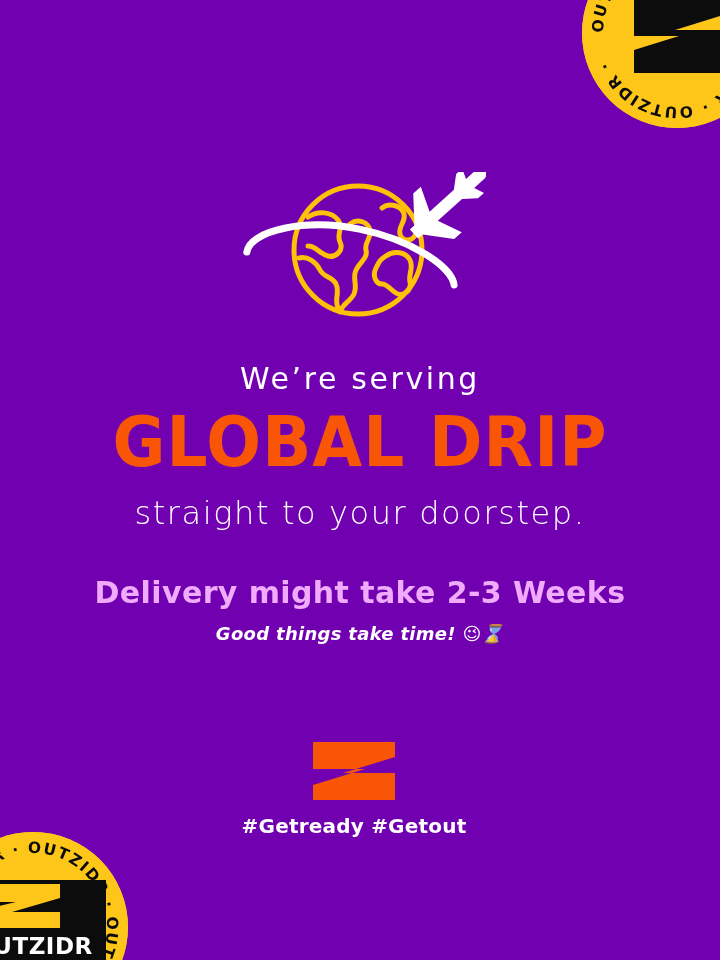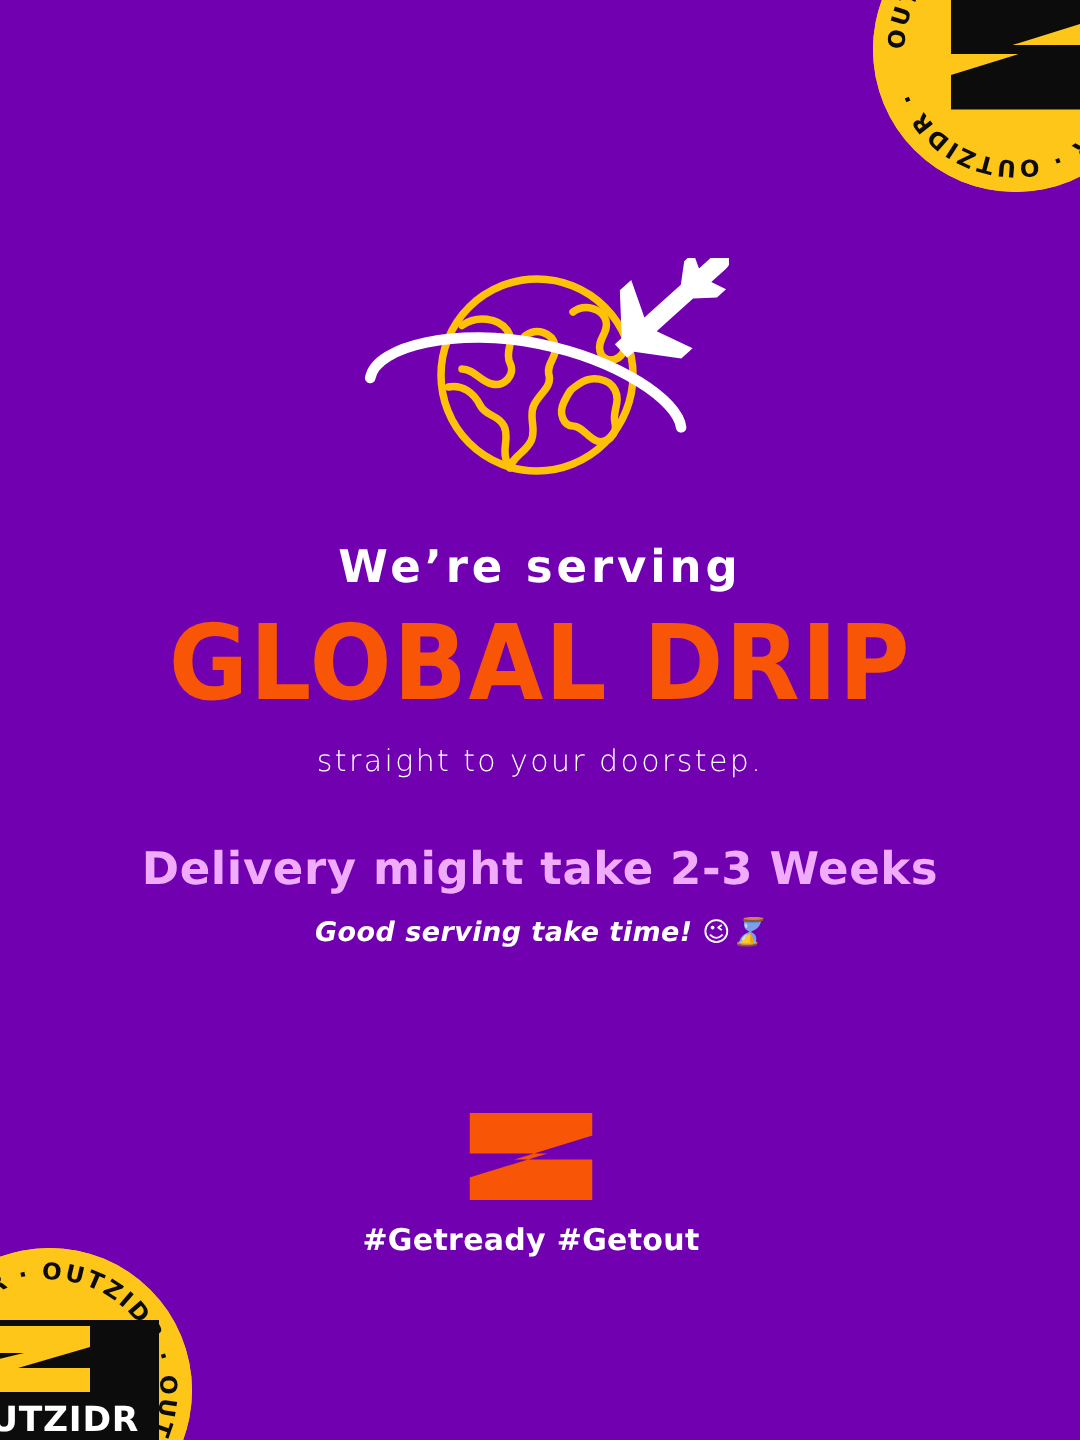--- a/index.html
+++ b/index.html
@@ -52,41 +52,41 @@
   #copy-block {
     position:absolute;
     left:0; right:0;
     top:362px;
     text-align:center;
   }
 
   #eyebrow {
     color:#ffffff;
     font-size:30px;
-    font-weight:700;
+    font-weight:400;
     letter-spacing:2.6px;
     line-height:1.12;
     font-family:"DejaVu Sans", sans-serif;
   }
 
   #headline {
     color:#F85606;
     font-family:"DejaVu Sans", sans-serif;
     font-weight:bold;
     font-size:62px;
     line-height:1;
     letter-spacing:1px;
     margin-top:12px;
     transform:scaleX(1.04) scaleY(1.12);
     transform-origin:center top;
   }
 
   #subhead {
     color:#ffffff;
-    font-size:20px;
+    font-size:32px;
     font-weight:300;
     letter-spacing:1.6px;
     line-height:1.12;
     margin-top:26px;
     font-family:"DejaVu Sans", sans-serif;
   }
 
   #delivery-note {
     color:#f0abfc;
     font-family:"DejaVu Sans", sans-serif;
@@ -201,21 +201,21 @@
         </g>
       </g>
     </svg>
   </div>
 
   <div id="copy-block">
     <div id="eyebrow">We’re serving</div>
     <div id="headline">GLOBAL DRIP</div>
     <div id="subhead">straight to your doorstep.</div>
     <div id="delivery-note">Delivery might take 2-3 Weeks</div>
-    <div id="reassurance">Good serving take time! 😉⌛</div>
+    <div id="reassurance">Good things take time! 😉⌛</div>
   </div>
 
   <div id="footer-brand">
     <svg id="brand-mark" viewBox="0 0 82 58">
       <polygon fill="#F85606" points="0,0 82,0 82,15 30,31 82,31 82,58 0,58 0,43 52,27 0,27"></polygon>
     </svg>
     <div id="hashtags">#Getready #Getout</div>
   </div>
 
 </div>

